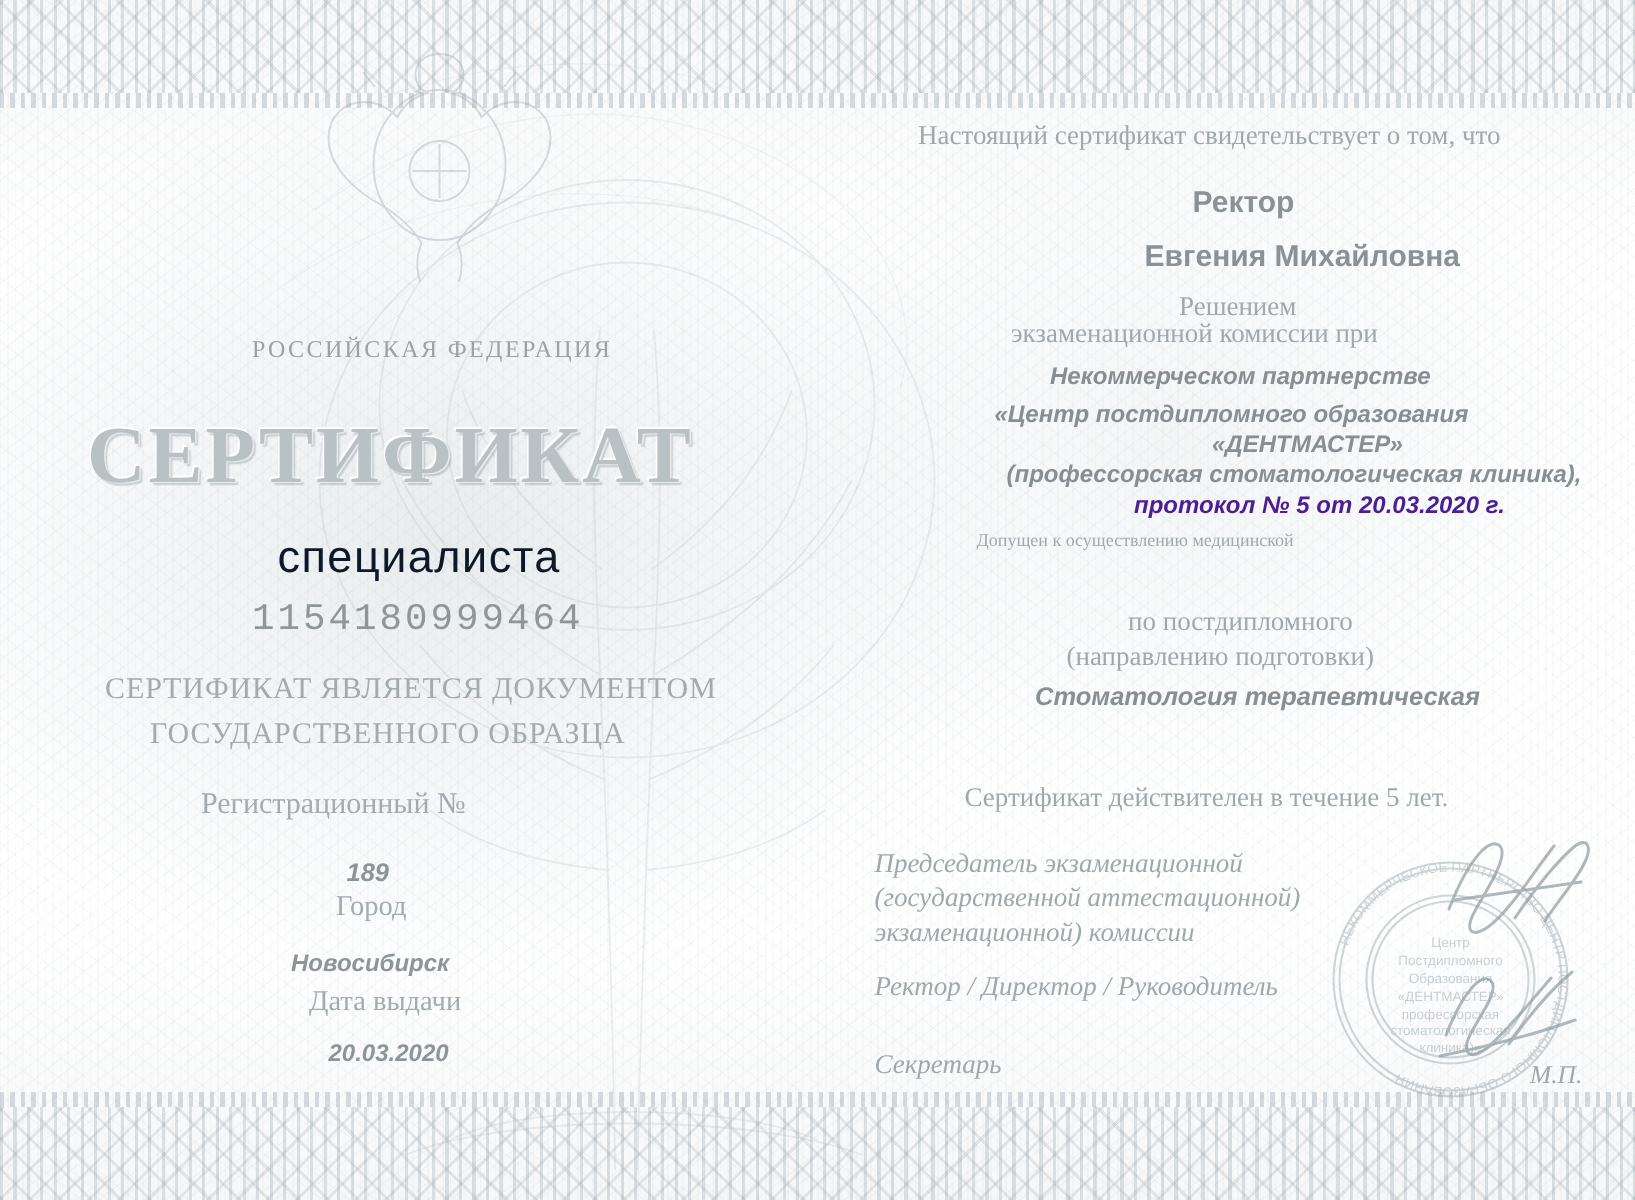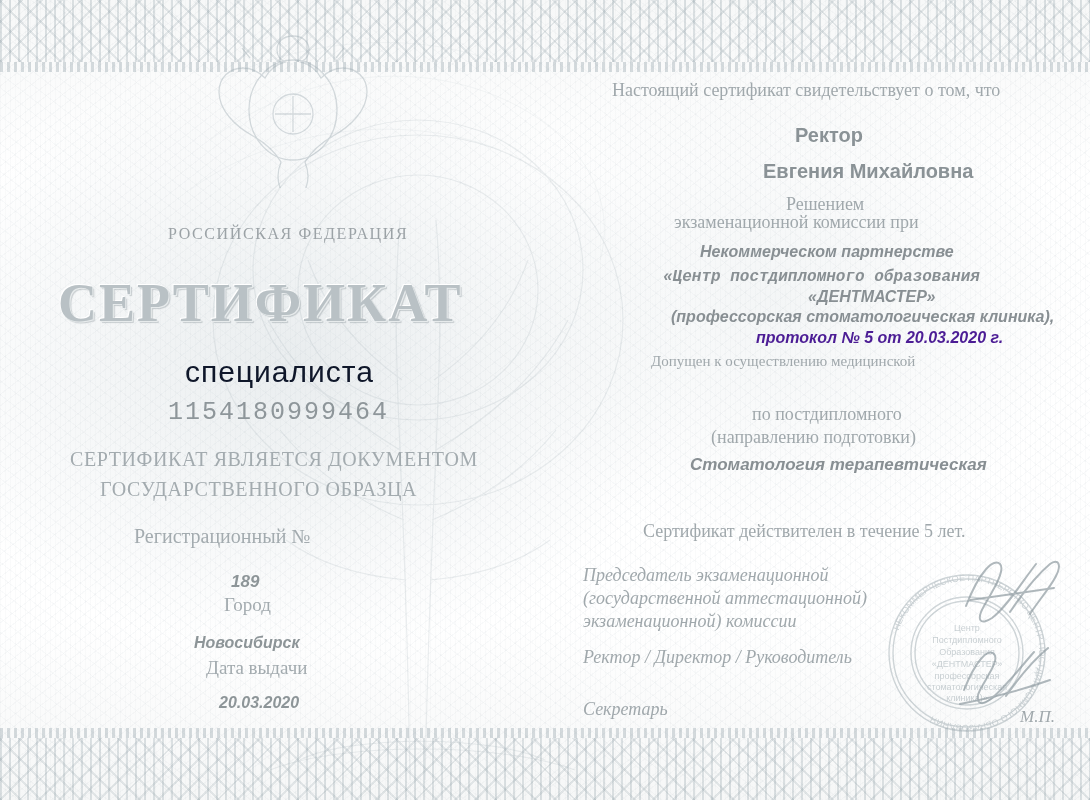--- a/index.html
+++ b/index.html
@@ -203,21 +203,21 @@
     font-weight: bold;
     font-style: italic;
     font-family: "Liberation Sans", sans-serif;
     color: #888f93;
   }
   .org-line2 {
     left: 663px; top: 268px;
     font-size: 16px;
     font-weight: bold;
     font-style: italic;
-    font-family: Liberation Mono, monospace;
+    font-family: Liberation Sans, sans-serif;
     color: #888f93;
   }
   .org-line3 {
     left: 808px; top: 288px;
     font-size: 16px;
     font-weight: bold;
     font-style: italic;
     font-family: "Liberation Sans", sans-serif;
     color: #888f93;
   }
@@ -232,21 +232,21 @@
   .protocol {
     left: 756px; top: 329px;
     font-size: 16px;
     font-weight: bold;
     font-style: italic;
     font-family: "Liberation Sans", sans-serif;
     color: #4c1d95;
   }
   .admit1 {
     left: 651px; top: 353px;
-    font-size: 15px;
+    font-size: 12px;
     color: #a0a8ac;
   }
   .admit2 {
     left: 668px; top: 379px;
     font-size: 18px;
     color: #a0a8ac;
   }
   .admit3 {
     left: 752px; top: 404px;
     font-size: 18px;

